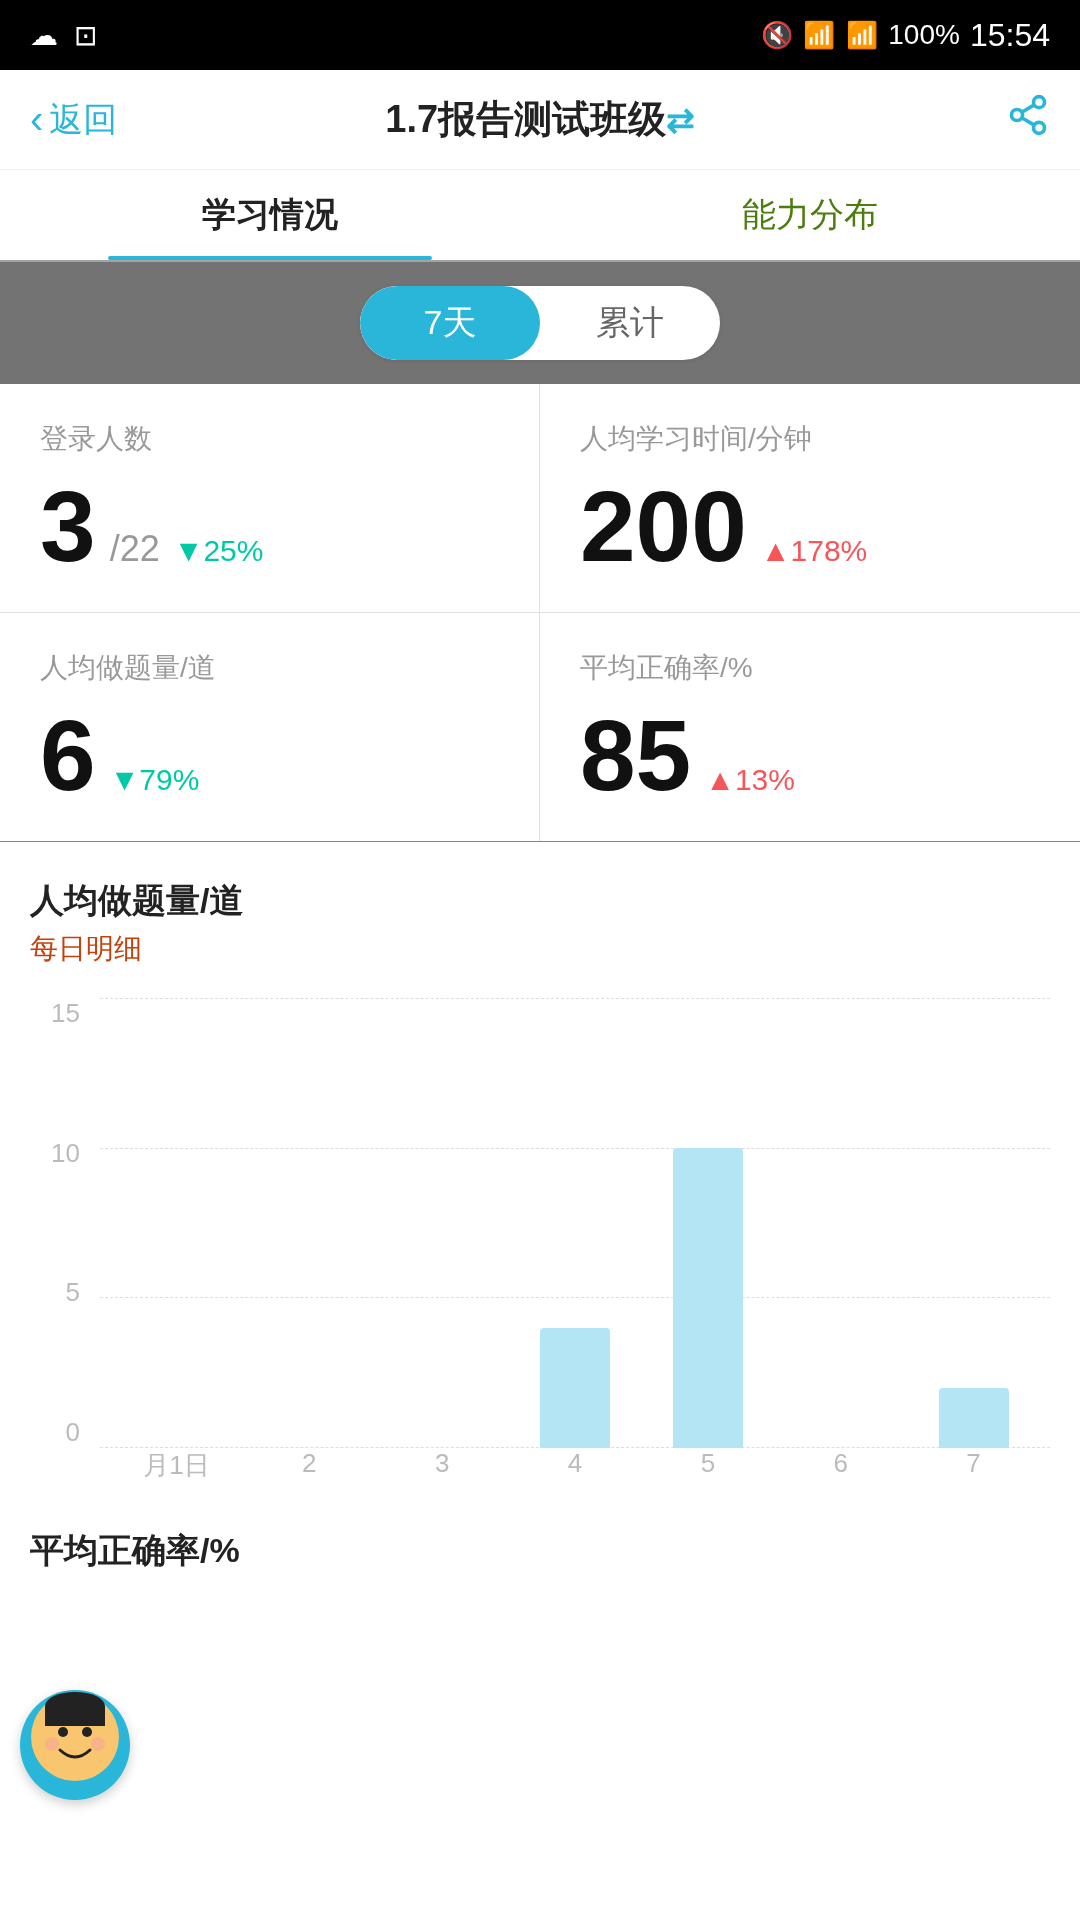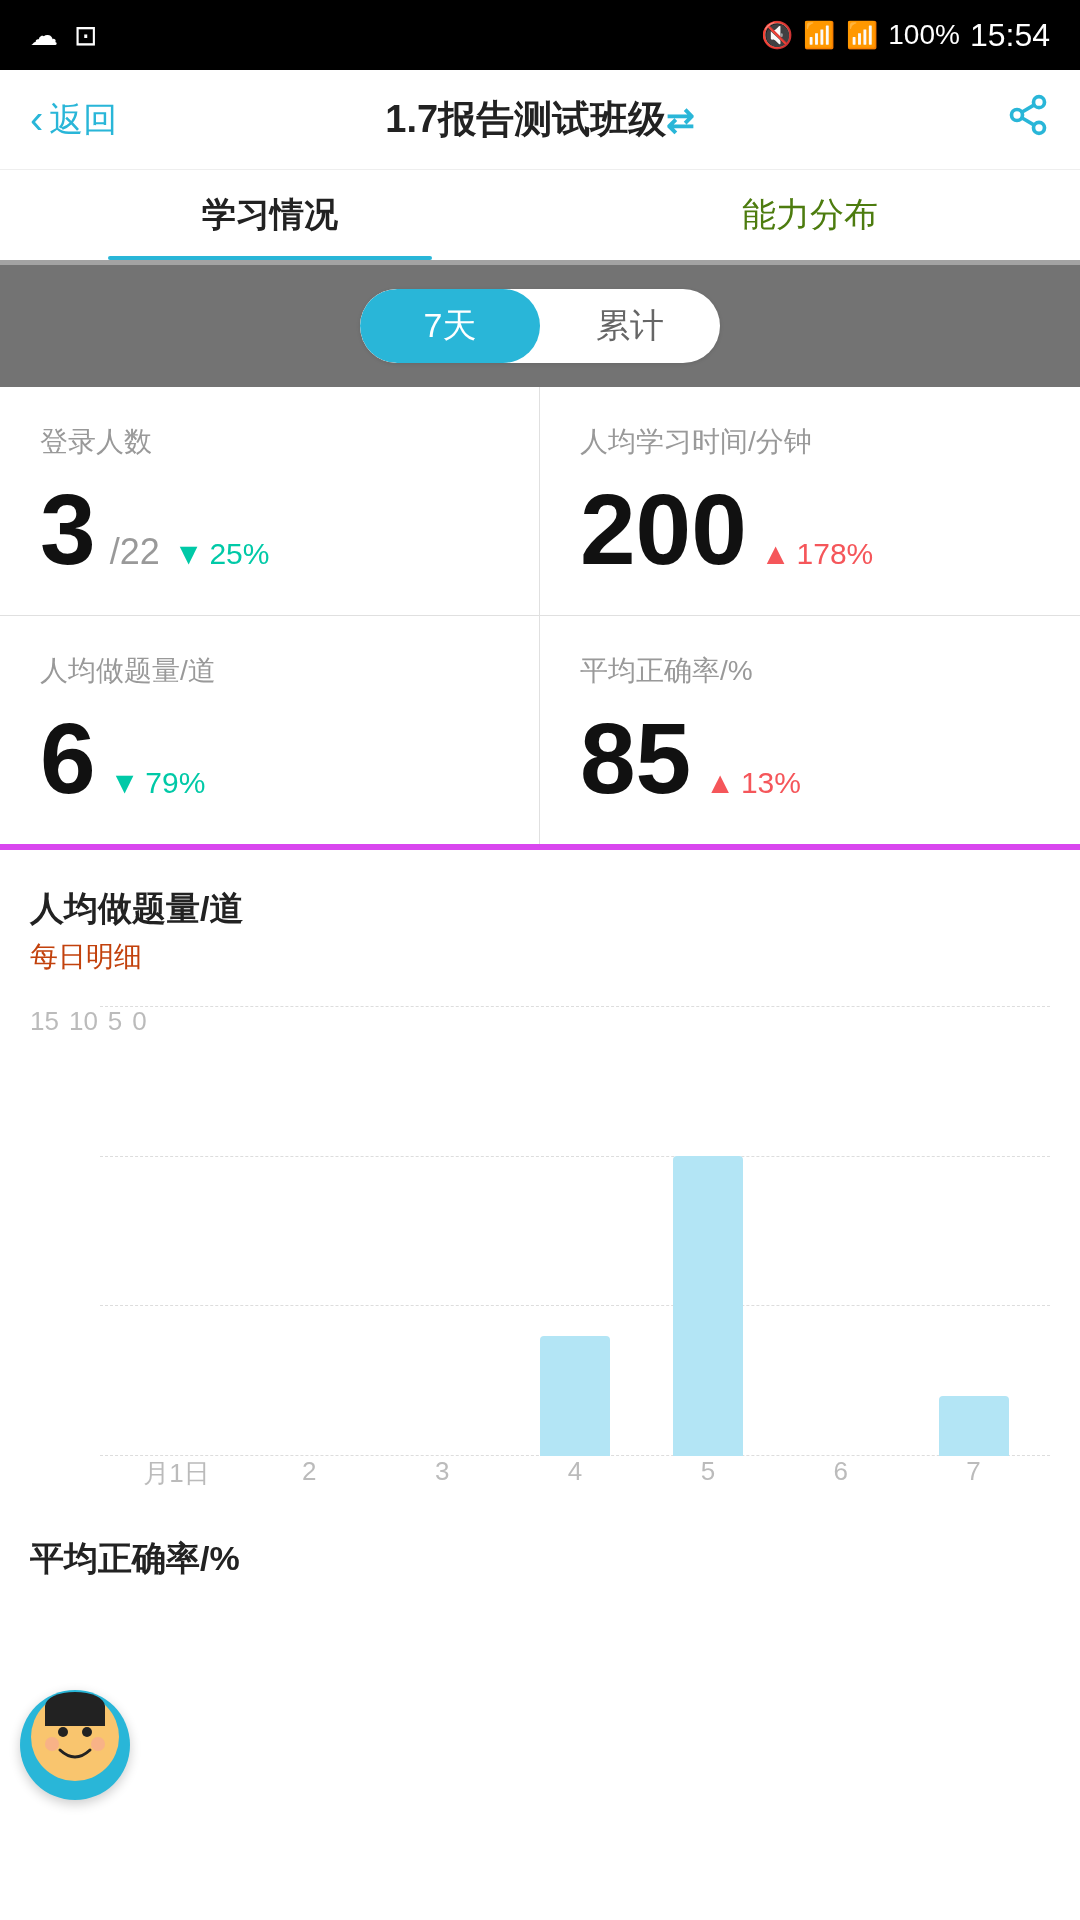--- a/index.html
+++ b/index.html
@@ -58,21 +58,21 @@
     }
     .share-icon {
       margin-left: auto;
       color: #29b6d8;
       font-size: 40px;
     }
 
     
     .tabs {
       display: flex;
-      border-bottom: 5px solid #a3a3a3;
+      border-bottom: 2px solid #a3a3a3;
     }
     .tab-item {
       flex: 1;
       height: 90px;
       display: flex;
       align-items: center;
       justify-content: center;
       font-size: 34px;
       color: #4d7c0f;
       position: relative;
@@ -124,21 +124,21 @@
       color: #fff;
     }
     .toggle-btn.inactive {
       color: #666;
     }
 
     
     .stats-grid {
       display: grid;
       grid-template-columns: 1fr 1fr;
-      border-bottom: 6px solid #d946ef;
+      border-bottom: 1px solid #d946ef;
     }
     .stat-cell {
       padding: 36px 40px;
       border-right: 1px solid #e0e0e0;
       border-bottom: 1px solid #e0e0e0;
     }
     .stat-cell:nth-child(even) {
       border-right: none;
     }
     .stat-cell:nth-child(3),
@@ -162,21 +162,20 @@
       color: #111;
       line-height: 1;
     }
     .stat-sub {
       font-size: 36px;
       color: #999;
     }
     .stat-change {
       display: flex;
       align-items: center;
-      gap: 6px;
       font-size: 30px;
     }
     .stat-change.down { color: #00c9a7; }
     .stat-change.up { color: #f5565a; }
     .arrow-up::before { content: '▲'; }
     .arrow-down::before { content: '▼'; }
 
     
     .chart-section {
       padding: 36px 30px 0 30px;
@@ -199,21 +198,21 @@
       width: 100%;
       height: 500px;
     }
     .chart-y-axis {
       position: absolute;
       left: 0;
       top: 0;
       bottom: 50px;
       width: 60px;
       display: flex;
-      flex-direction: row;
+      flex-direction: column;
       justify-content: space-between;
     }
     .y-label {
       font-size: 26px;
       color: #bbb;
       text-align: right;
       padding-right: 10px;
     }
     .chart-area {
       position: absolute;

